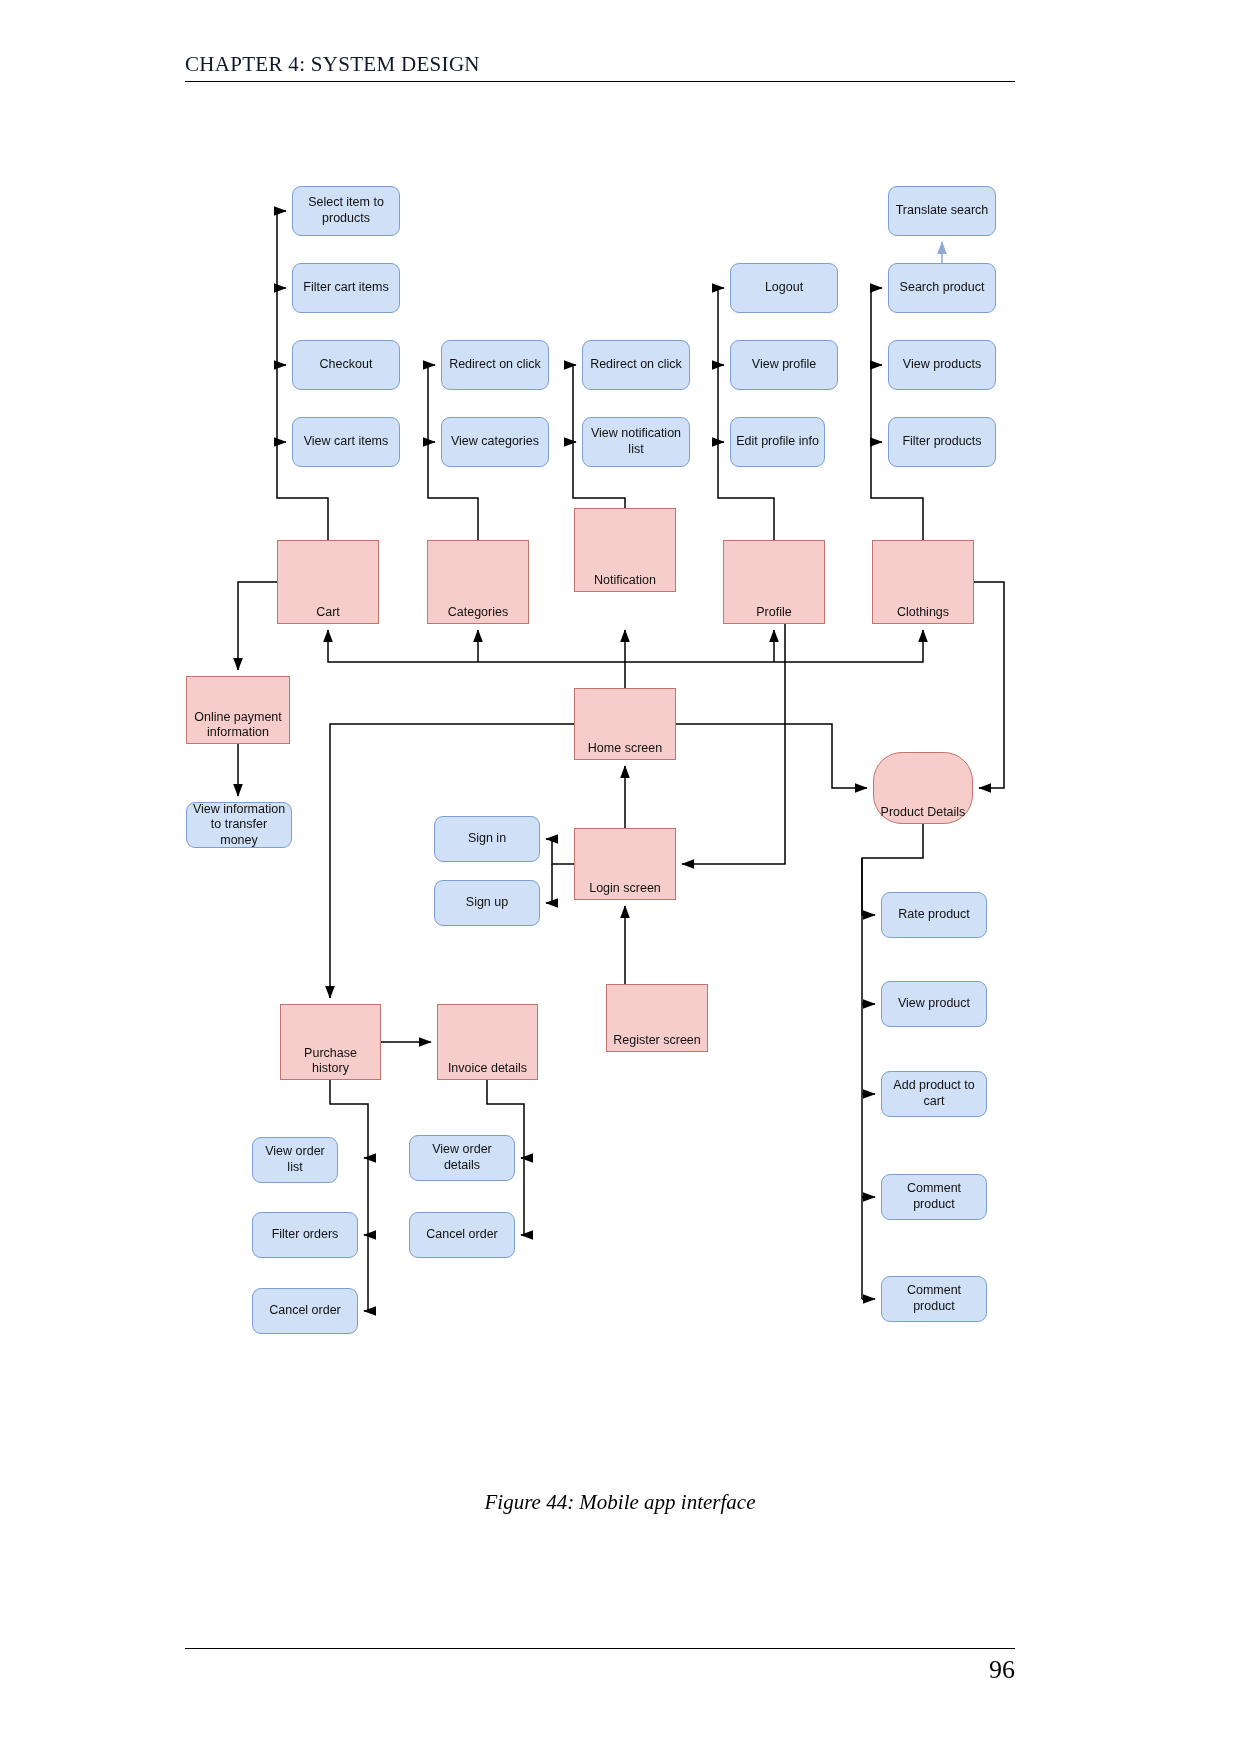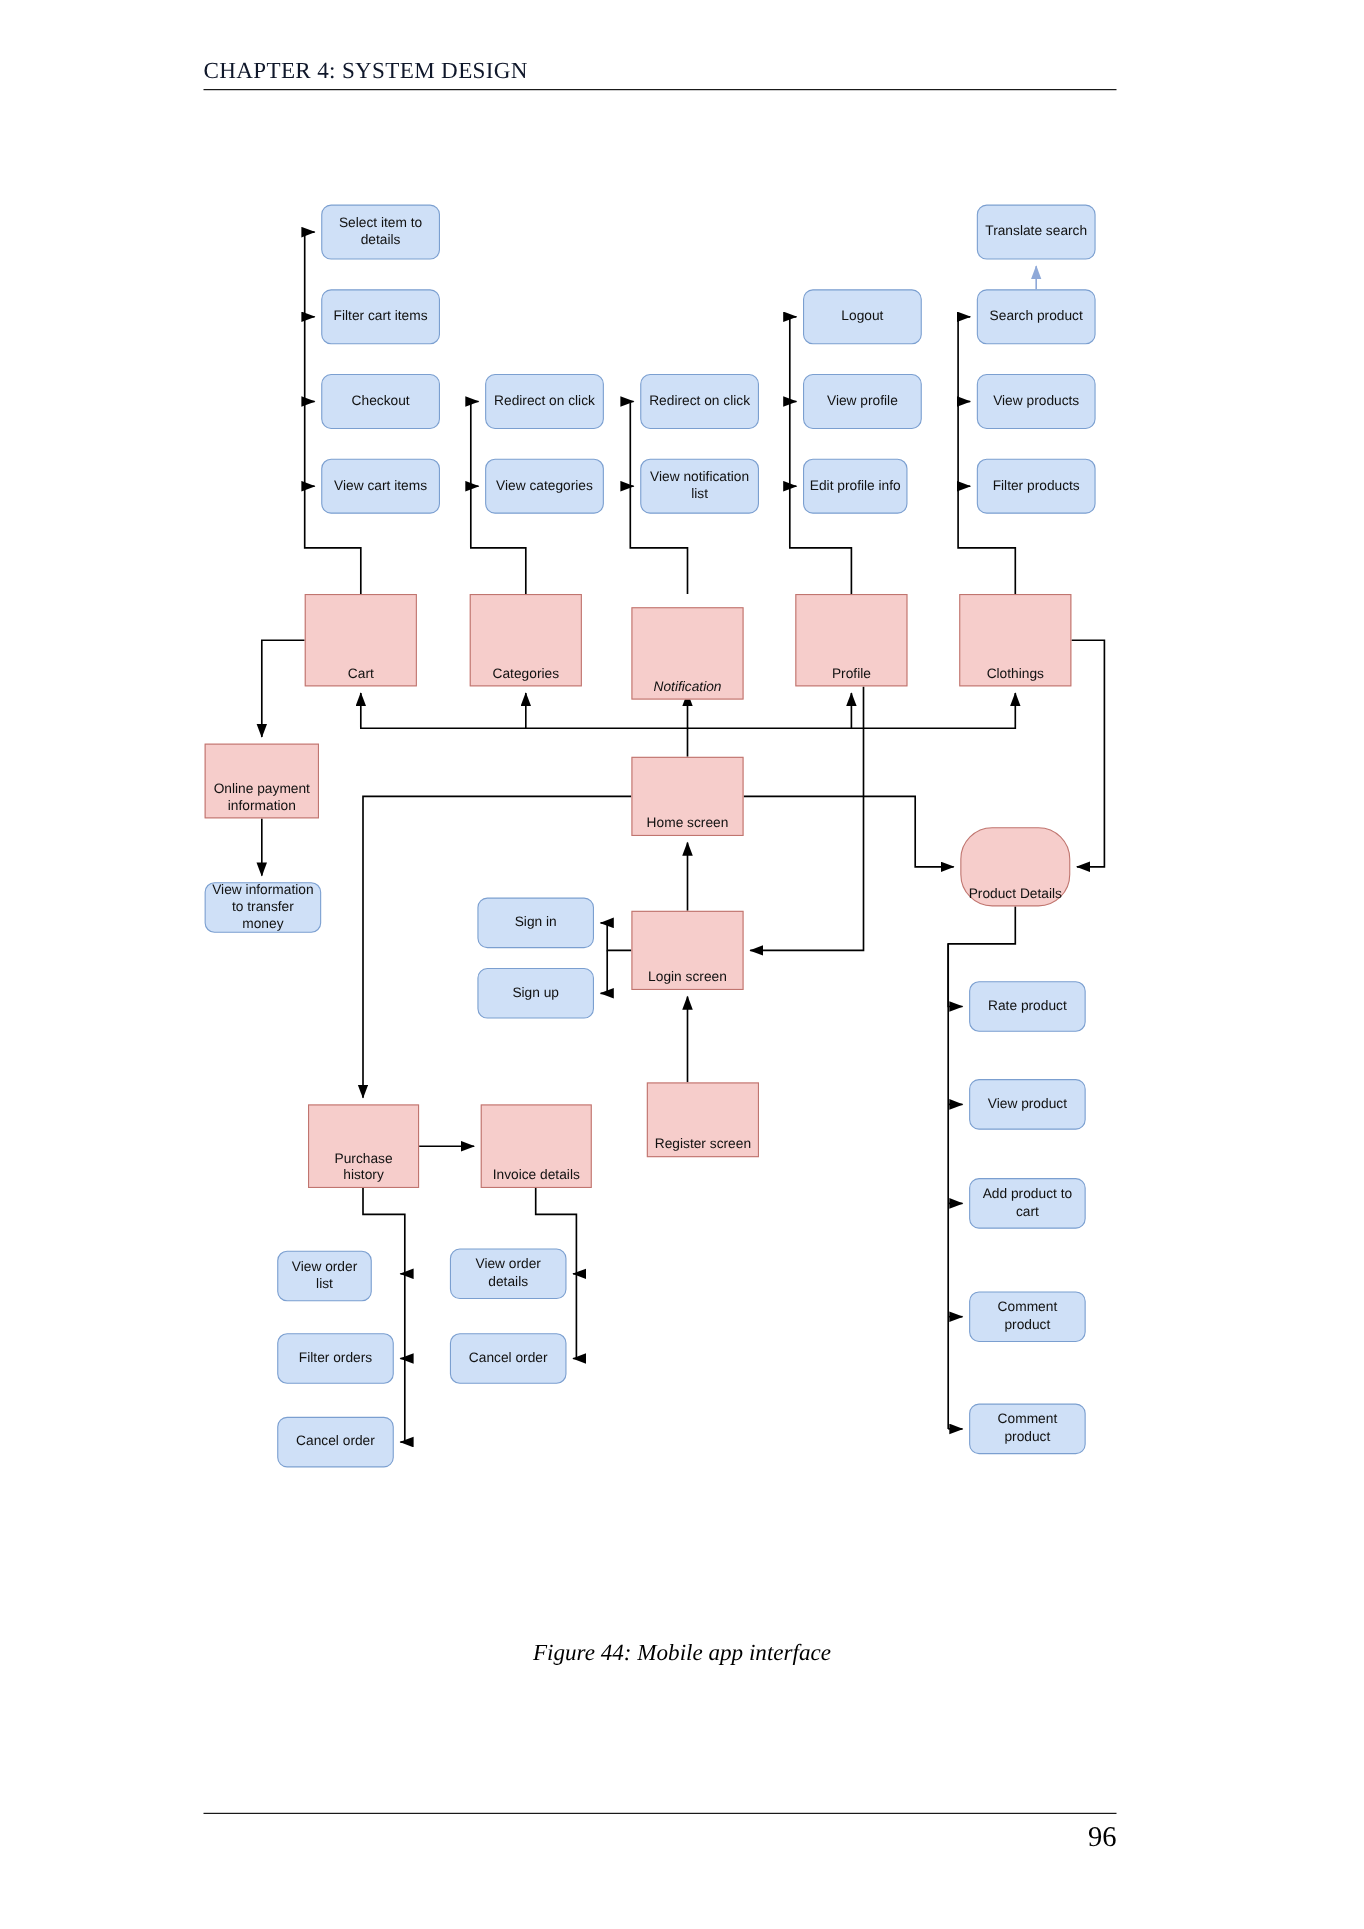--- a/index.html
+++ b/index.html
@@ -190,21 +190,21 @@
 
         <path d="M330,1080 L330,1104 L368,1104 L368,1311 L364,1311" marker-end="url(#ah)"></path>
         <path d="M368,1158 L364,1158" marker-end="url(#ah)"></path>
         <path d="M368,1235 L364,1235" marker-end="url(#ah)"></path>
 
         <path d="M487,1080 L487,1104 L524,1104 L524,1235 L521,1235" marker-end="url(#ah)"></path>
         <path d="M524,1158 L521,1158" marker-end="url(#ah)"></path>
       </g>
     </svg>
   <div class="node blue" style="left: 292px; top: 186px; width: 108px; height: 50px;">
-        <span>Select item to details</span>
+        <span>Select item to products</span>
       </div>
       <div class="node blue" style="left: 292px; top: 263px; width: 108px; height: 50px; text-align: right;">
         <span>Filter cart items</span>
       </div>
       <div class="node blue" style="left: 292px; top: 340px; width: 108px; height: 50px;">
         <span>Checkout</span>
       </div>
       <div class="node blue" style="left: 292px; top: 417px; width: 108px; height: 50px;">
         <span>View cart items</span>
       </div>
@@ -240,21 +240,21 @@
       </div>
       <div class="node blue" style="left: 888px; top: 417px; width: 108px; height: 50px;">
         <span>Filter products</span>
       </div>
       <div class="node pink" style="left: 277px; top: 540px; width: 102px; height: 84px;">
         <span>Cart</span>
       </div>
       <div class="node pink" style="left: 427px; top: 540px; width: 102px; height: 84px;">
         <span>Categories</span>
       </div>
-      <div class="node pink" style="left: 574px; top: 552px; width: 102px; height: 84px; font-style: italic;">
+      <div class="node pink" style="left: 574px; top: 508px; width: 102px; height: 84px;">
         <span>Notification</span>
       </div>
       <div class="node pink" style="left: 723px; top: 540px; width: 102px; height: 84px;">
         <span>Profile</span>
       </div>
       <div class="node pink" style="left: 872px; top: 540px; width: 102px; height: 84px;">
         <span>Clothings</span>
       </div>
       <div class="node pink" style="left: 186px; top: 676px; width: 104px; height: 68px;">
         <span>Online payment information</span>
@@ -270,21 +270,21 @@
       </div>
       <div class="node blue" style="left: 434px; top: 816px; width: 106px; height: 46px;">
         <span>Sign in</span>
       </div>
       <div class="node blue" style="left: 434px; top: 880px; width: 106px; height: 46px;">
         <span>Sign up</span>
       </div>
       <div class="node pink" style="left: 574px; top: 828px; width: 102px; height: 72px;">
         <span>Login screen</span>
       </div>
-      <div class="node pink" style="left: 588px; top: 984px; width: 102px; height: 68px;">
+      <div class="node pink" style="left: 606px; top: 984px; width: 102px; height: 68px;">
         <span>Register screen</span>
       </div>
       <div class="node blue" style="left: 881px; top: 892px; width: 106px; height: 46px;">
         <span>Rate product</span>
       </div>
       <div class="node blue" style="left: 881px; top: 981px; width: 106px; height: 46px;">
         <span>View product</span>
       </div>
       <div class="node blue" style="left: 881px; top: 1071px; width: 106px; height: 46px;">
         <span>Add product to cart</span>

